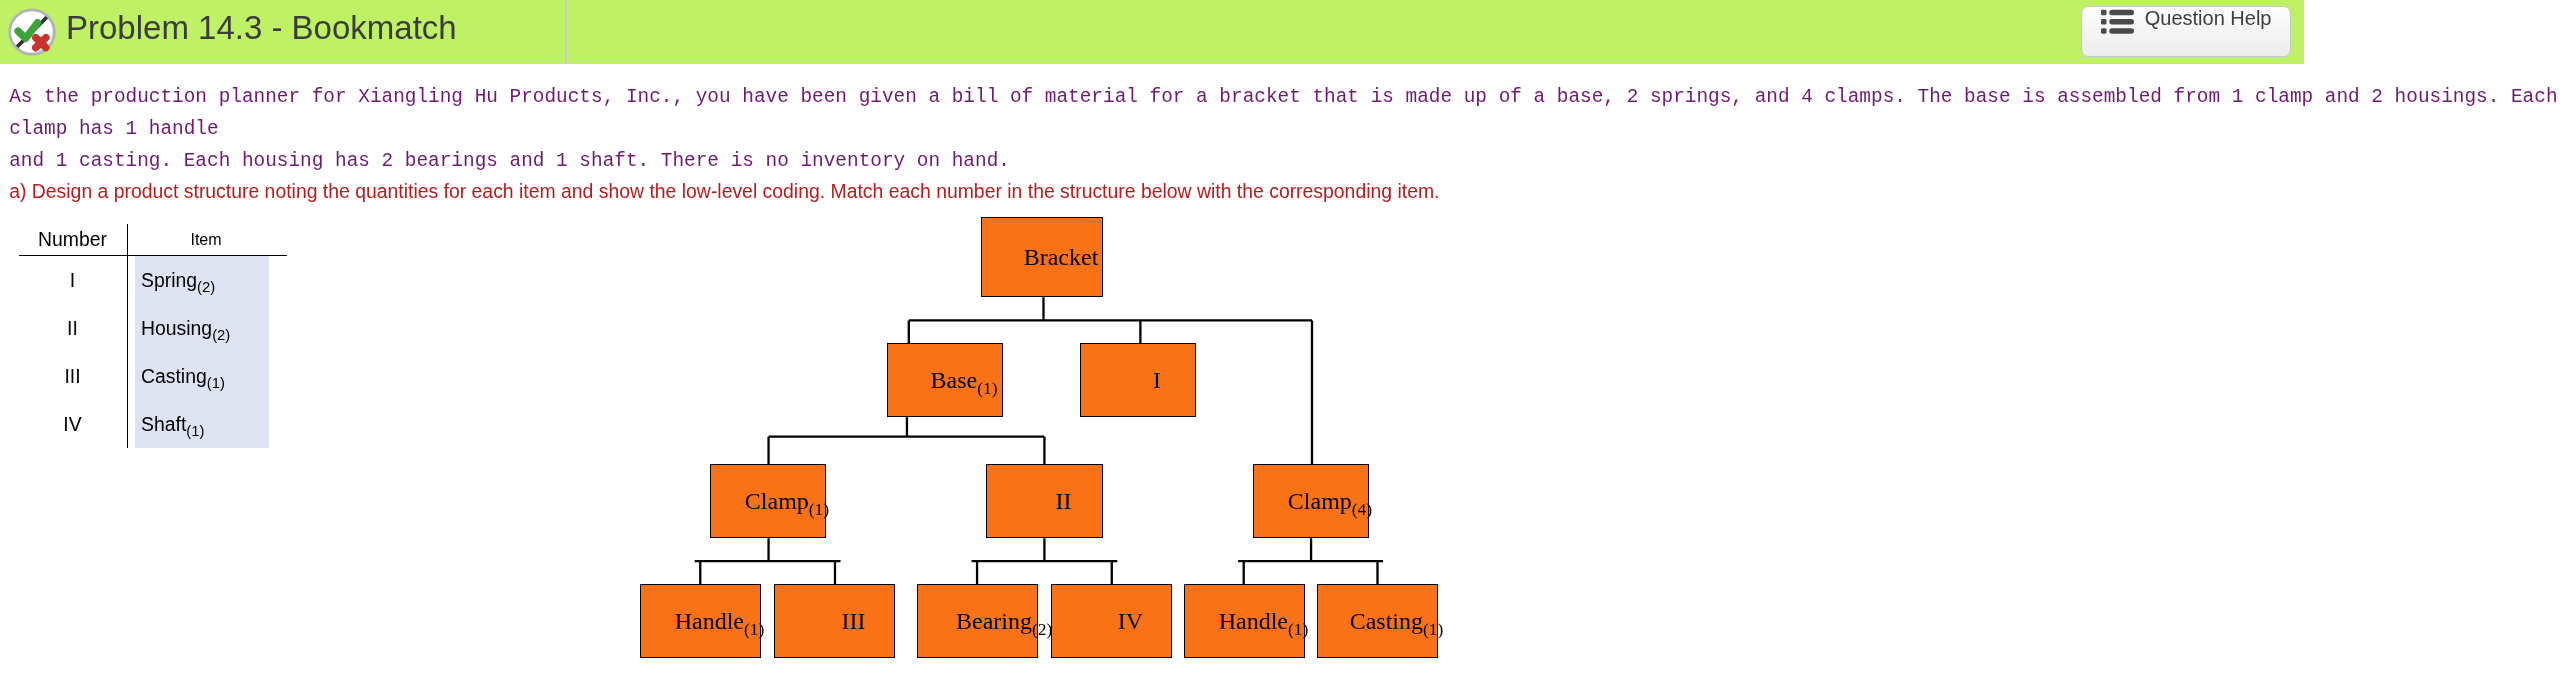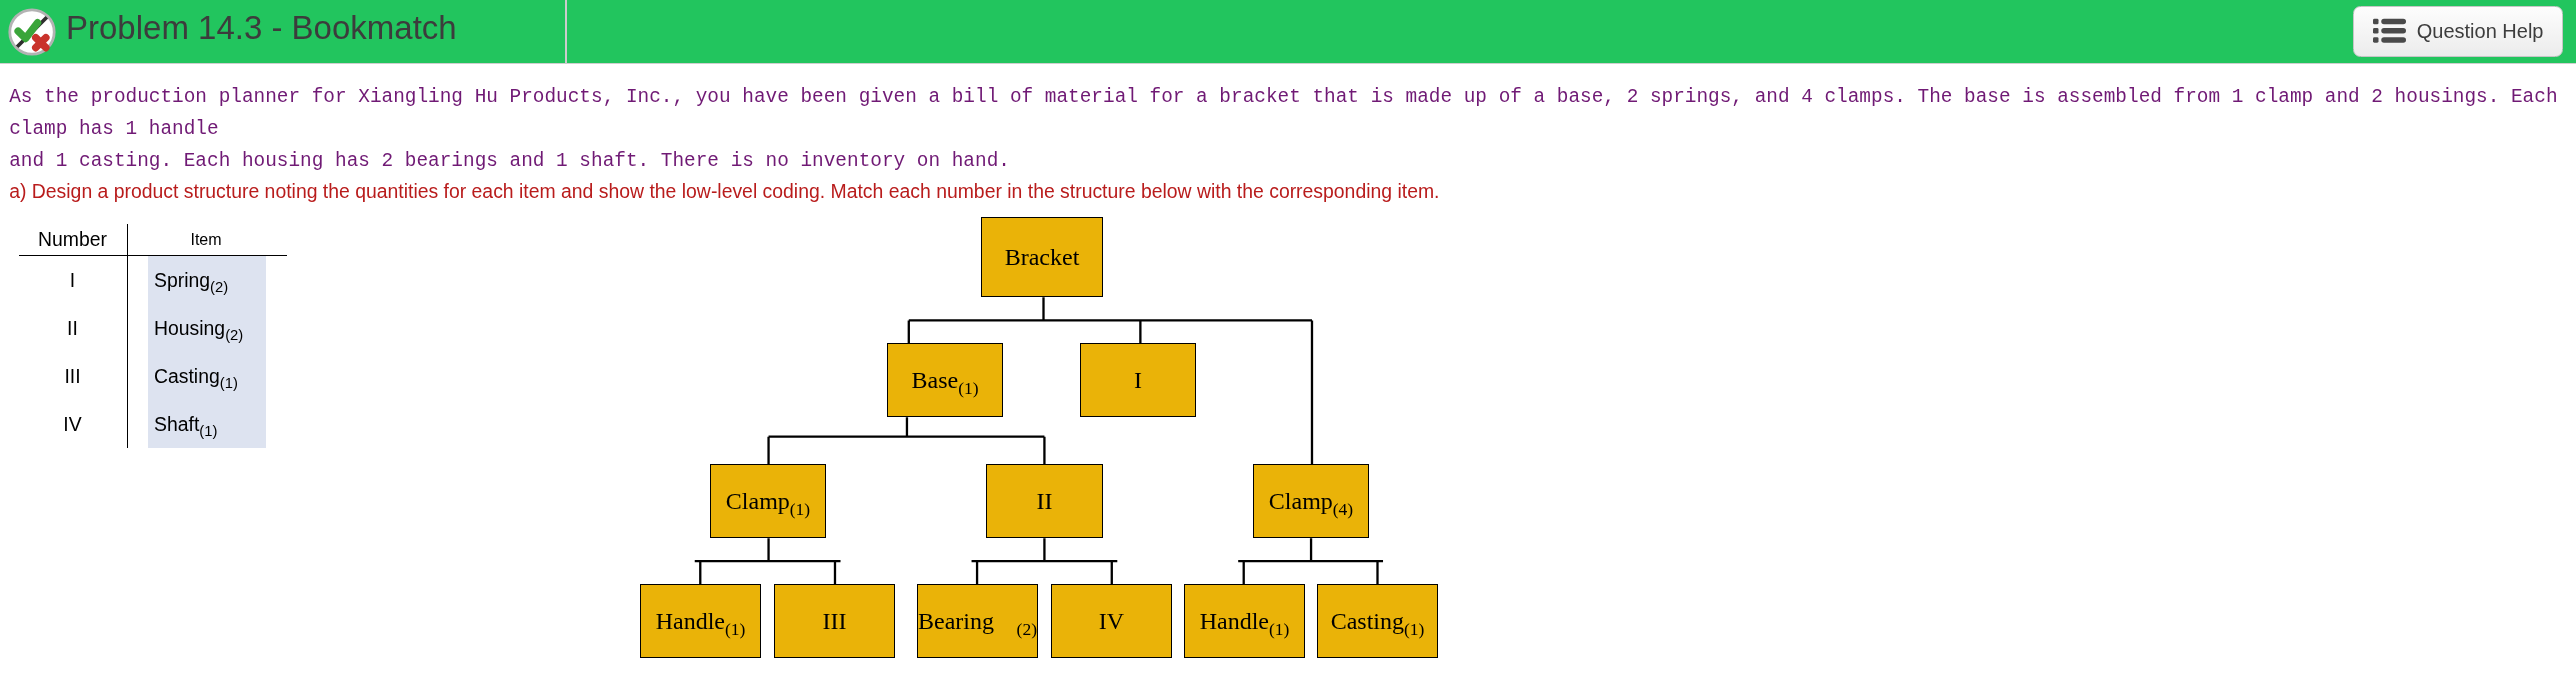--- a/index.html
+++ b/index.html
@@ -5,34 +5,34 @@
   * { margin:0; padding:0; box-sizing:border-box; }
   html,body { background:#fff; }
   .page {
     position:relative; width:2576px; height:686px;
     background:#fff; overflow:hidden;
     font-family:"Liberation Sans", sans-serif; color:#000;
   }
 
   
   .header {
-    position:absolute; left:0; top:0; width:2576px; height:64px;
-    background:#22c55e; border-bottom:1.8px solid #cfcfcf;
+    position:absolute; left:0; top:0; width:2304px; height:64px;
+    background:#bef264; border-bottom:1.8px solid #cfcfcf;
   }
   .bookmatch-icon { position:absolute; left:7.4px; top:6.5px; width:50px; height:50px; }
   .page-title {
     position:absolute; left:66px; top:9.2px;
     font-size:33px; color:#3c3c3c; white-space:nowrap;
   }
   .header-divider {
     position:absolute; left:565px; top:0; width:1.8px; height:64px; background:#ccc;
   }
   .question-help-button {
     position:absolute; right:13px; top:5.5px; height:51px;
-    display:flex; align-items:center; gap:11px; padding:0 18.5px;
+    display:flex; gap:11px; padding:0 18.5px;
     background:linear-gradient(#fdfdfd,#ececec);
     border:1.8px solid #c6c6c6; border-radius:7.4px;
     font-size:20px; color:#3d3d3d; cursor:pointer; white-space:nowrap;
   }
 
   
   .statement {
     position:absolute; left:9.2px; top:81px;
     font-size:19.4px; line-height:32px; color:#701a75;font-family:Liberation Mono, monospace;
   }
@@ -48,34 +48,34 @@
     width:109px; border-right:1.8px solid #000;
     display:flex; align-items:center; justify-content:center; font-size:19.4px;
   }
   .mt-h-item { width:157px; display:flex; align-items:center; justify-content:center; font-size:16px; }
   .mt-row { display:flex; height:48px; }
   .mt-num {
     width:109px; border-right:1.8px solid #000;
     display:flex; align-items:center; justify-content:center; font-size:19.4px;
   }
   .mt-item {
-    width:118px; margin-left:20px; background:#dde3f0;
+    width:134px; margin-left:7px; background:#dde3f0;
     display:flex; align-items:center; padding-left:6.5px;
     font-size:19.4px;
   }
   .mt-item .qty { font-size:14.8px; transform:translateY(6.5px); }
 
   
   .tree { position:absolute; left:0; top:0; width:2576px; height:686px; pointer-events:none; }
   .tree svg.connectors { position:absolute; left:0; top:0; }
   .node {
-    position:absolute; height:74px; border:1.8px solid #000; background:#eab308;
+    position:absolute; height:74px; border:1.8px solid #000; background:#f97316;
     display:flex; align-items:center; justify-content:center;
     font-family:"Liberation Serif", serif; font-size:24px; color:#000;
-    white-space:nowrap; pointer-events:auto;
+    white-space:nowrap; pointer-events:auto;padding-left:38px;
   }
   .node .sub { font-size:17.5px; transform:translateY(8.3px); }
   .n-bracket  { left:981px; top:217px; width:122px; height:80px; }
   .n-base     { left:887px;  top:343px; width:116px; }
   .n-blank1   { left:1080px; top:343px; width:116px; }
   .n-clampL   { left:710px;  top:464px; width:116px; }
   .n-blank2   { left:986px; top:464px; width:117px; }
   .n-clampR   { left:1253px; top:464px; width:116px; }
   .n-handleL  { left:640px;  top:584px; width:121px; }
   .n-blank3   { left:774px;  top:584px; width:121px; }

